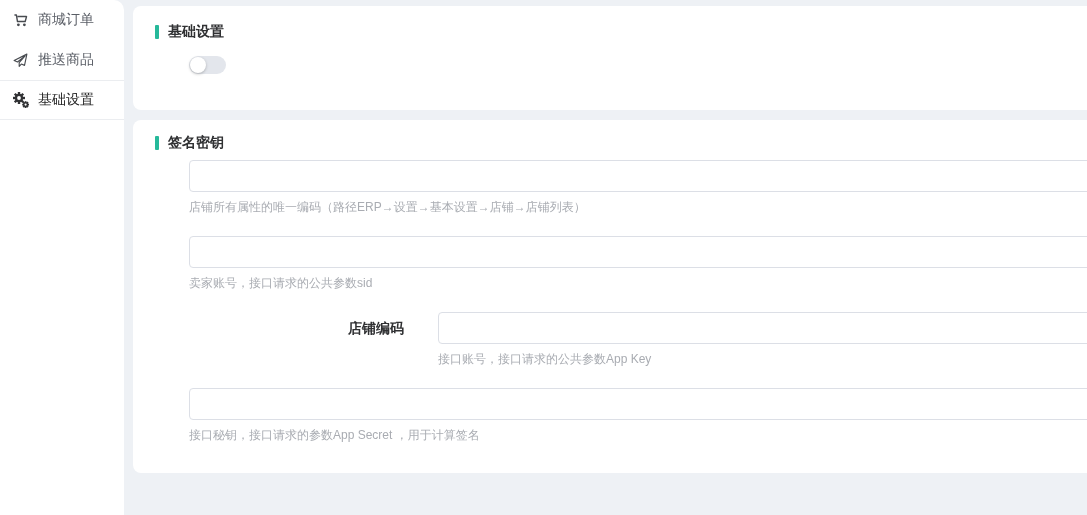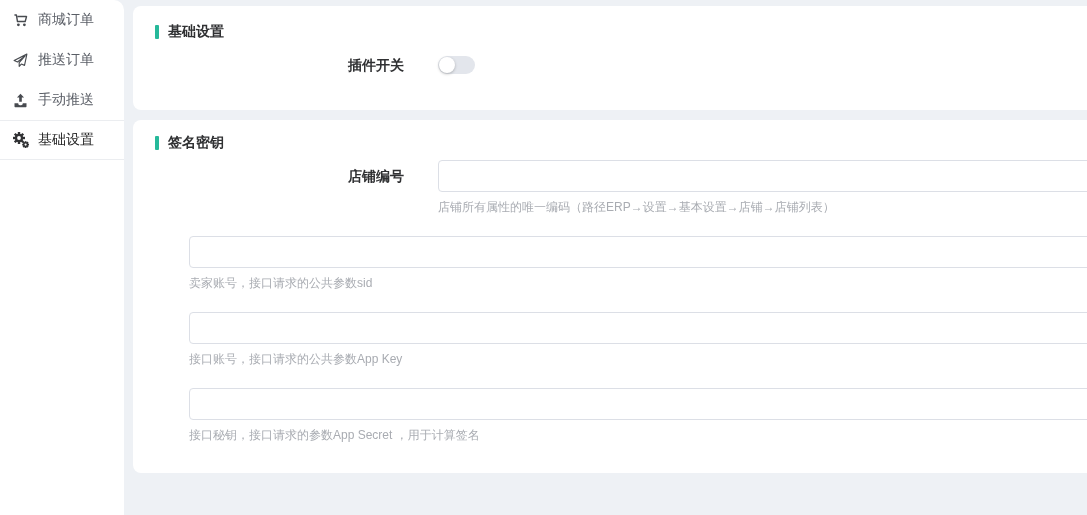--- a/index.html
+++ b/index.html
@@ -122,33 +122,24 @@
     </span>
     <span class="mi-label">商城订单</span>
   </div>
 
   <div class="menu-item">
     <span class="mi-icon">
       <svg width="15" height="15" viewBox="0 0 16 16" aria-hidden="true">
         <path d="M14.8 1.2L1.2 8.1l3.6 1.5L12.9 3 6.6 10.3v3.9l2.3-2.4 3.4 1.4 2.5-12z" fill="none" stroke="currentColor" stroke-width="1.2" stroke-linejoin="round"></path>
       </svg>
     </span>
-    <span class="mi-label">推送订单</span>
+    <span class="mi-label">推送商品</span>
   </div>
 
 
-  <div class="menu-item">
-    <span class="mi-icon">
-      <svg width="15" height="15" viewBox="0 0 16 16" aria-hidden="true">
-        <path d="M8 .8l3.8 3.9H9.4v4.6H6.6V4.7H4.2L8 .8z" fill="currentColor"></path>
-        <path d="M1.6 10.9h4v.4c0 1 .8 1.8 1.8 1.8h1.2c1 0 1.8-.8 1.8-1.8v-.4h4v3.6c0 .4-.3.7-.7.7H2.3c-.4 0-.7-.3-.7-.7v-3.6z" fill="currentColor"></path>
-      </svg>
-    </span>
-    <span class="mi-label">手动推送</span>
-  </div>
 
   <div class="menu-item active">
     <span class="mi-icon">
       <svg width="16" height="16" viewBox="0 0 16 16" aria-hidden="true">
         <g fill="currentColor">
           <g transform="translate(6,6)">
             <rect x="-1.2" y="-6" width="2.4" height="12"></rect>
             <rect x="-1.2" y="-6" width="2.4" height="12" transform="rotate(45)"></rect>
             <rect x="-1.2" y="-6" width="2.4" height="12" transform="rotate(90)"></rect>
             <rect x="-1.2" y="-6" width="2.4" height="12" transform="rotate(135)"></rect>
@@ -172,51 +163,50 @@
 </nav>
 
 <div class="main">
 
   <section class="card card-basic">
     <div class="section-header">
       <span class="accent-bar"></span>
       <span class="section-title">基础设置</span>
     </div>
     <div class="form-row switch-row">
-      <div class="form-label">插件开关</div>
       <div class="form-control">
         <span class="switch" role="switch" aria-checked="false">
           <span class="knob"></span>
         </span>
       </div>
     </div>
   </section>
 
   <section class="card card-config">
     <div class="section-header">
       <span class="accent-bar"></span>
       <span class="section-title">签名密钥</span>
     </div>
 
     <div class="form-row field-row">
-      <div class="form-label">店铺编号</div>
       <div class="form-control">
         <input class="text-input" type="text" value="" style="">
         <div class="hint">店铺所有属性的唯一编码（路径ERP→设置→基本设置→店铺→店铺列表）</div>
       </div>
     </div>
 
     <div class="form-row field-row">
       <div class="form-control">
         <input class="text-input" type="text" value="" style="">
         <div class="hint">卖家账号，接口请求的公共参数sid</div>
       </div>
     </div>
 
     <div class="form-row field-row">
+      <div class="form-label">店铺编码</div>
       <div class="form-control">
         <input class="text-input" type="text" value="" style="">
         <div class="hint">接口账号，接口请求的公共参数App Key</div>
       </div>
     </div>
 
     <div class="form-row field-row">
       <div class="form-control">
         <input class="text-input" type="text" value="" style="">
         <div class="hint">接口秘钥，接口请求的参数App Secret ，用于计算签名</div>

